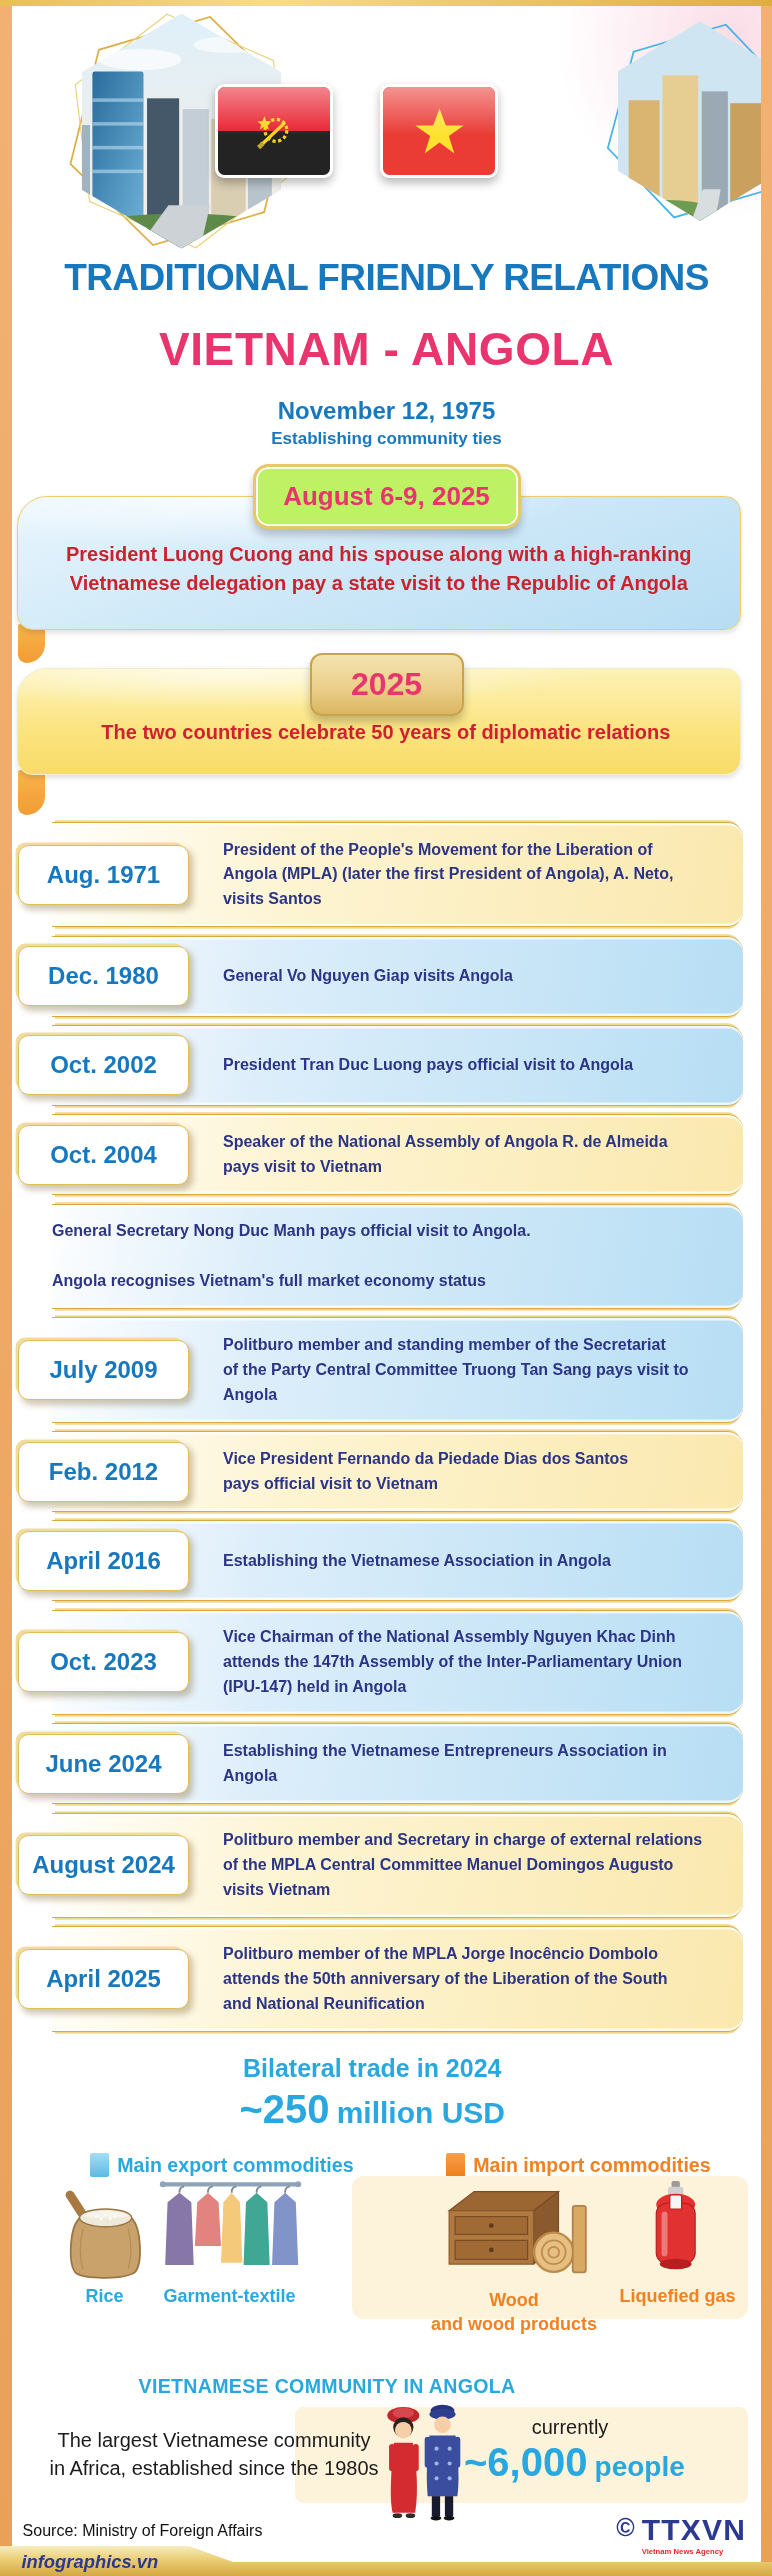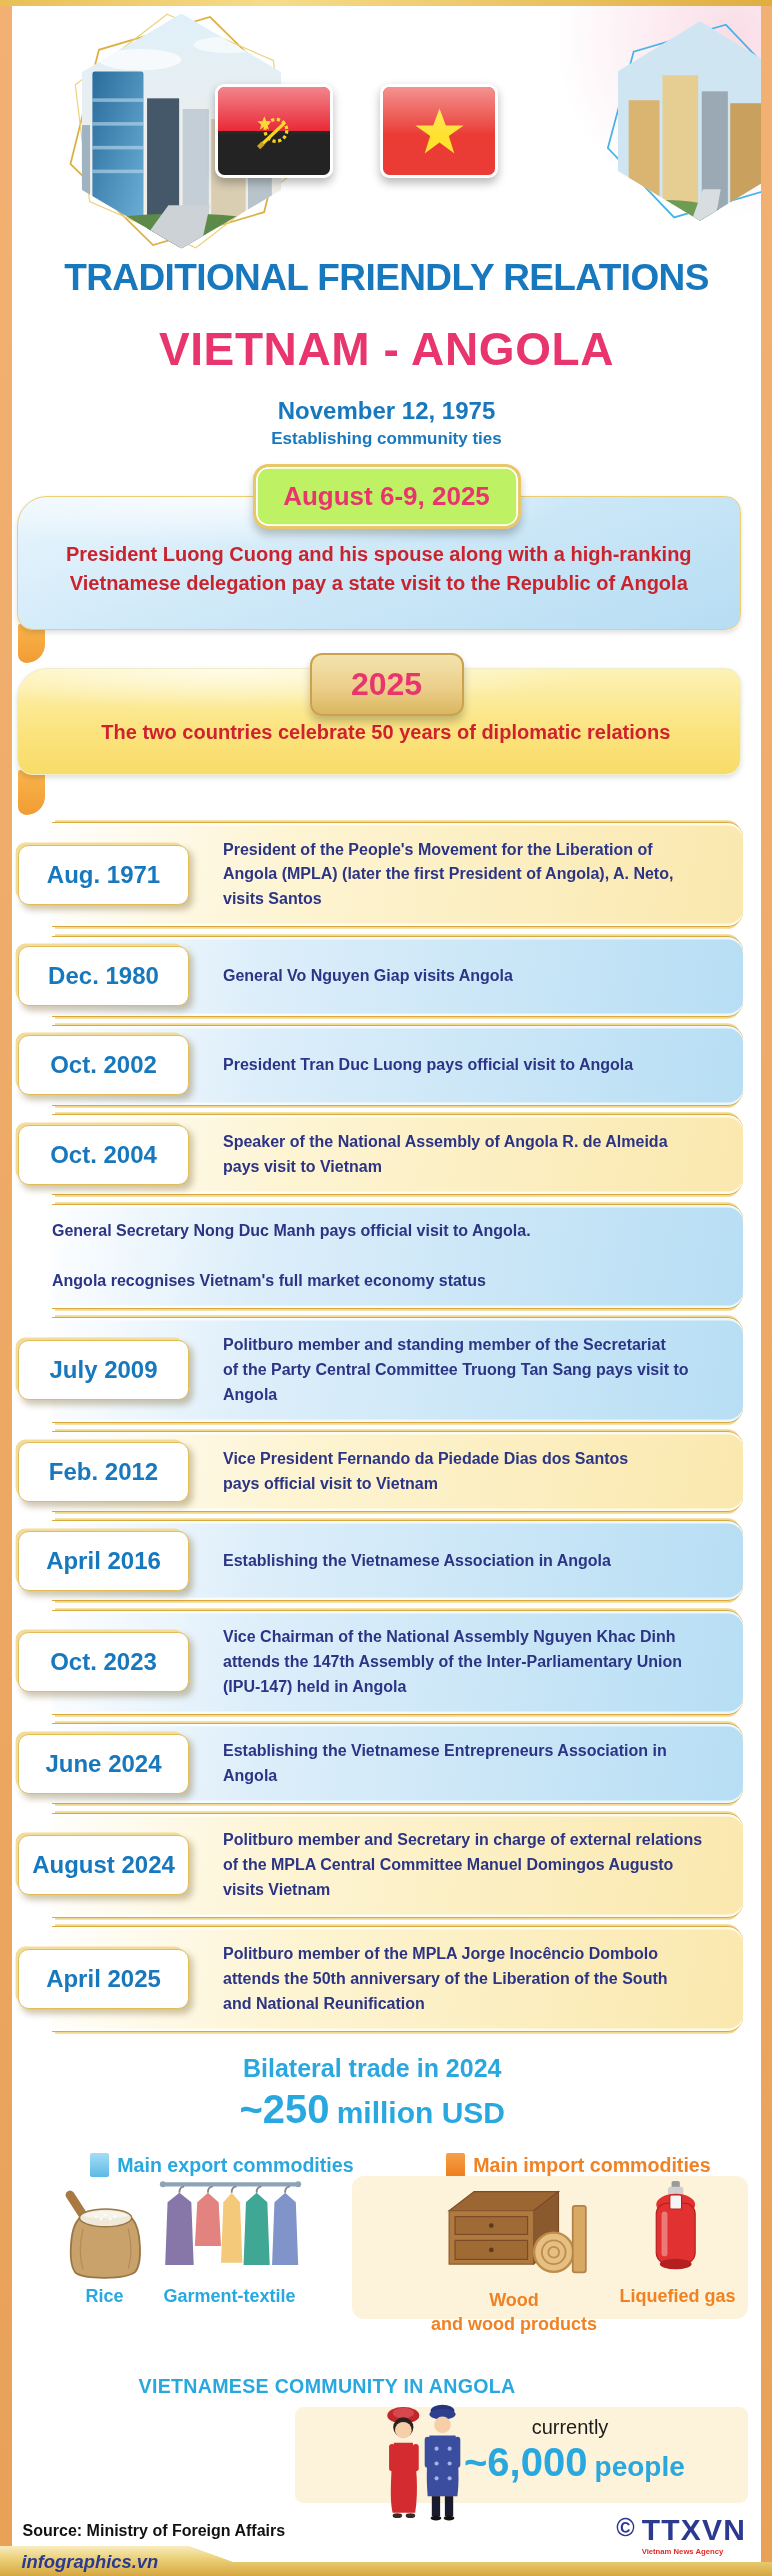--- a/index.html
+++ b/index.html
@@ -140,21 +140,21 @@
     font-size:20px;color:#1c1c1c;line-height:1.38;white-space:pre-line;z-index:1;}
   .couple{position:absolute;left:376px;top:2401px;z-index:2;}
   .currently{position:absolute;left:487px;top:2416px;width:166px;text-align:center;
     font-size:20px;color:#1c1c1c;z-index:1;}
   .community-value{position:absolute;left:464px;top:2440px;width:273px;z-index:1;
     color:var(--light-blue);font-weight:bold;}
   .community-value .big{font-size:40px;}
   .community-value .suffix{font-size:28px;margin-left:7.1px;}
 
   
-  .source{position:absolute;left:22.6px;top:2522px;font-size:16px;font-weight:bold;color:#111;z-index:6;}
+  .source{position:absolute;left:22.6px;top:2522px;font-size:16px;font-weight:normal;color:#111;z-index:6;}
   .footer-band{position:absolute;left:0;right:0;bottom:0;height:30px;z-index:6;
     background:linear-gradient(180deg,#f8ecc0 0%,#ecd27c 40%,#d6a73f 100%);
     clip-path:polygon(0 0,189px 0,233px 16px,773px 16px,773px 30px,0 30px);}
   .site-credit{position:absolute;left:21.4px;bottom:3px;font-size:18.4px;font-weight:bold;font-style:italic;
     color:var(--footer-navy);z-index:7;}
   .agency{position:absolute;right:27px;top:2515px;display:flex;align-items:flex-start;gap:7.1px;z-index:7;}
   .copyright{font-size:25px;font-weight:bold;color:var(--footer-navy);line-height:1;}
   .agency-name{font-size:30px;font-weight:bold;color:var(--footer-navy);letter-spacing:1.2px;line-height:1;}
   .agency-caption{font-size:7.7px;font-weight:bold;color:var(--agency-red);text-align:left;margin-top:1.8px;}
 </style>
@@ -423,20 +423,22 @@
   </svg>
 
   <div class="commodity-label label-export label-rice">Rice</div>
   <div class="commodity-label label-export label-garment">Garment-textile</div>
   <div class="commodity-label label-import label-wood">Wood
 and wood products</div>
   <div class="commodity-label label-import label-gas">Liquefied gas</div>
 
   <div class="community-title">VIETNAMESE COMMUNITY IN ANGOLA</div>
   <div class="cream-panel cream-2"></div>
+  <div class="community-desc">The largest Vietnamese community
+in Africa, established since the 1980s</div>
 
   <svg class="couple" width="95" height="122" viewBox="0 0 160 205">
 
     <ellipse cx="46" cy="24" rx="27" ry="14" fill="#c0272d"></ellipse>
     <ellipse cx="46" cy="20" rx="18" ry="9" fill="#d8474d"></ellipse>
     <circle cx="46" cy="44" r="17" fill="#2a211e"></circle>
     <circle cx="46" cy="49" r="14" fill="#f6cfa8"></circle>
     <path d="M30,70 C26,110 22,165 28,188 L66,188 C72,150 68,105 62,70 Z" fill="#d42b31"></path>
     <rect x="22" y="72" width="10" height="46" rx="5" fill="#d42b31"></rect>
     <rect x="62" y="72" width="10" height="46" rx="5" fill="#d42b31"></rect>

